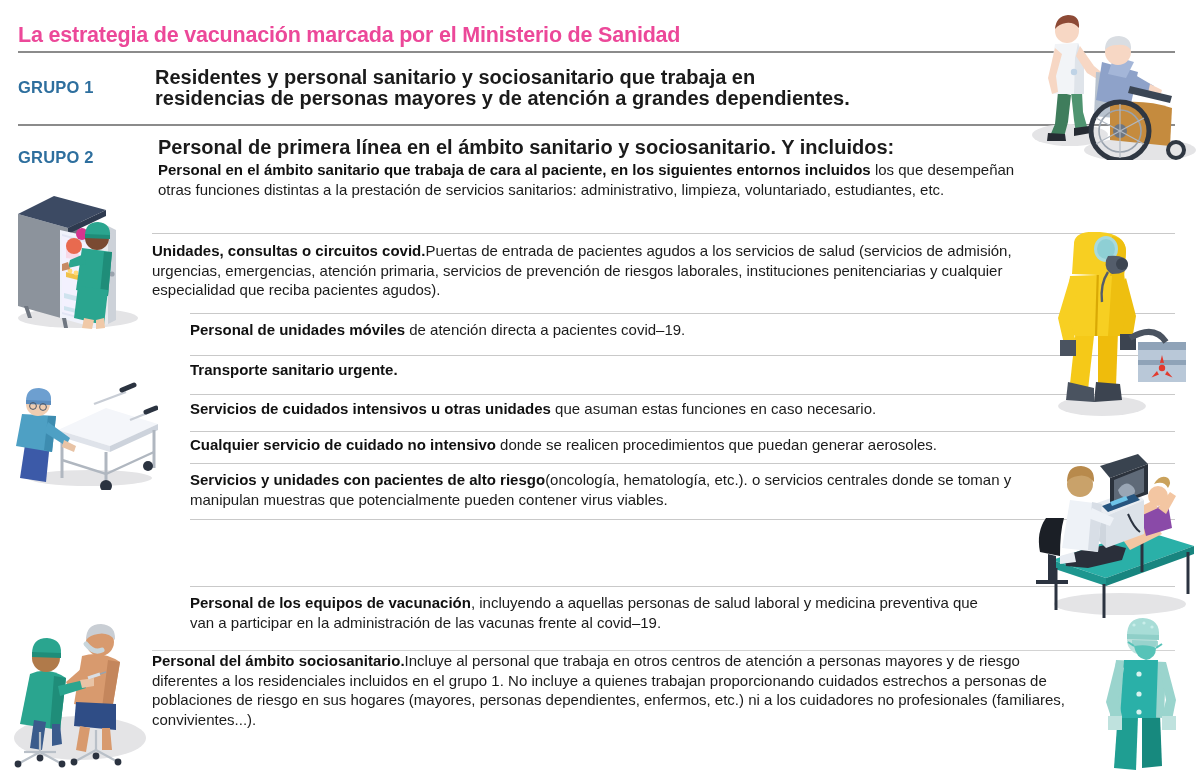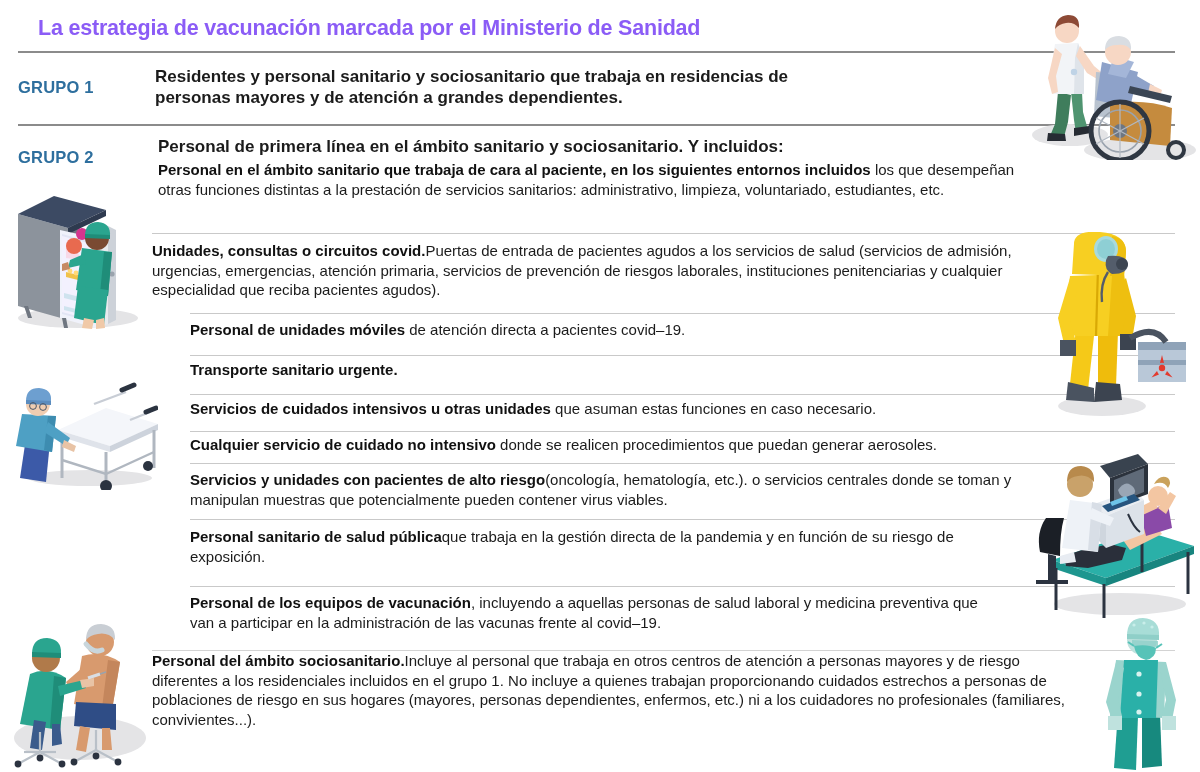--- a/index.html
+++ b/index.html
@@ -13,27 +13,26 @@
     color: #161616;
     overflow: hidden;
     position: relative;
   }
 
   #page { position: relative; width: 1200px; height: 772px; background:#fff; }
 
   
   .title {
     position: absolute;
-    left: 18px; top: 16px;
+    left: 18px; top: 23px;
     font-size: 21.5px;
     font-weight: bold;
     letter-spacing: -0.2px;
-    color: #8b5cf6;
+    color: #ec4899;
     white-space: nowrap;
-    margin-left: 20px;
   }
 
   
   .rule {
     position: absolute;
     height: 2px;
     background: #8b8b8b;
   }
   .rule.thin { height: 1px; background: #c9c9c9; }
   .rule.soft { height: 1px; background: #d3d3d3; }
@@ -48,21 +47,21 @@
     margin-top: 12px;
   }
 
   
   .tblock {
     position: absolute;
     font-size: 15px;
     line-height: 19.5px;
     color: #1b1b1b;
   }
-  .tblock.lead { font-size: 17px; line-height: 20.5px; }
+  .tblock.lead { font-size: 20px; line-height: 20.5px; }
   .tblock b { font-weight: bold; color:#111; }
   .tblock .reg { font-weight: normal; }
 
   
   .illu { position: absolute; }
   .illu svg { display:block; }
 
   .shadow-ellipse { fill: #e4e4e6; }
 </style>
 </head>
@@ -113,23 +112,20 @@
   </div>
 
   <div class="tblock" style="left:190px; top:470px; width:845px;">
     <b>Servicios y unidades con pacientes de alto riesgo</b><span class="reg">(oncología, hematología, etc.). o servicios centrales donde se toman y manipulan muestras que potencialmente pueden contener virus viables.</span>
   </div>
 
   <div class="tblock" style="left:190px; top:435px; width:870px;">
     <b>Cualquier servicio de cuidado no intensivo</b><span class="reg"> donde se realicen procedimientos que puedan generar aerosoles.</span>
   </div>
 
-  <div class="tblock" style="left:190px; top:527px; width:835px;">
-    <b>Personal sanitario de salud pública</b><span class="reg">que trabaja en la gestión directa de la pandemia y en función de su riesgo de exposición.</span>
-  </div>
 
   <div class="tblock" style="left:190px; top:593px; width:790px;">
     <b>Personal de los equipos de vacunación</b><span class="reg">, incluyendo a aquellas personas de salud laboral y medicina preventiva que van a participar en la administración de las vacunas frente al covid–19.</span>
   </div>
 
   <div class="tblock" style="left:152px; top:651px; width:918px;">
     <b>Personal del ámbito sociosanitario.</b><span class="reg">Incluye al personal que trabaja en otros centros de atención a personas mayores y de riesgo diferentes a los residenciales incluidos en el grupo 1. No incluye a quienes trabajan proporcionando cuidados estrechos a personas de poblaciones de riesgo en sus hogares (mayores, personas dependientes, enfermos, etc.) ni a los cuidadores no profesionales (familiares, convivientes...).</span>
   </div>
 
   <div class="illu" style="left:1022px; top:0px; width:178px; height:160px;">

